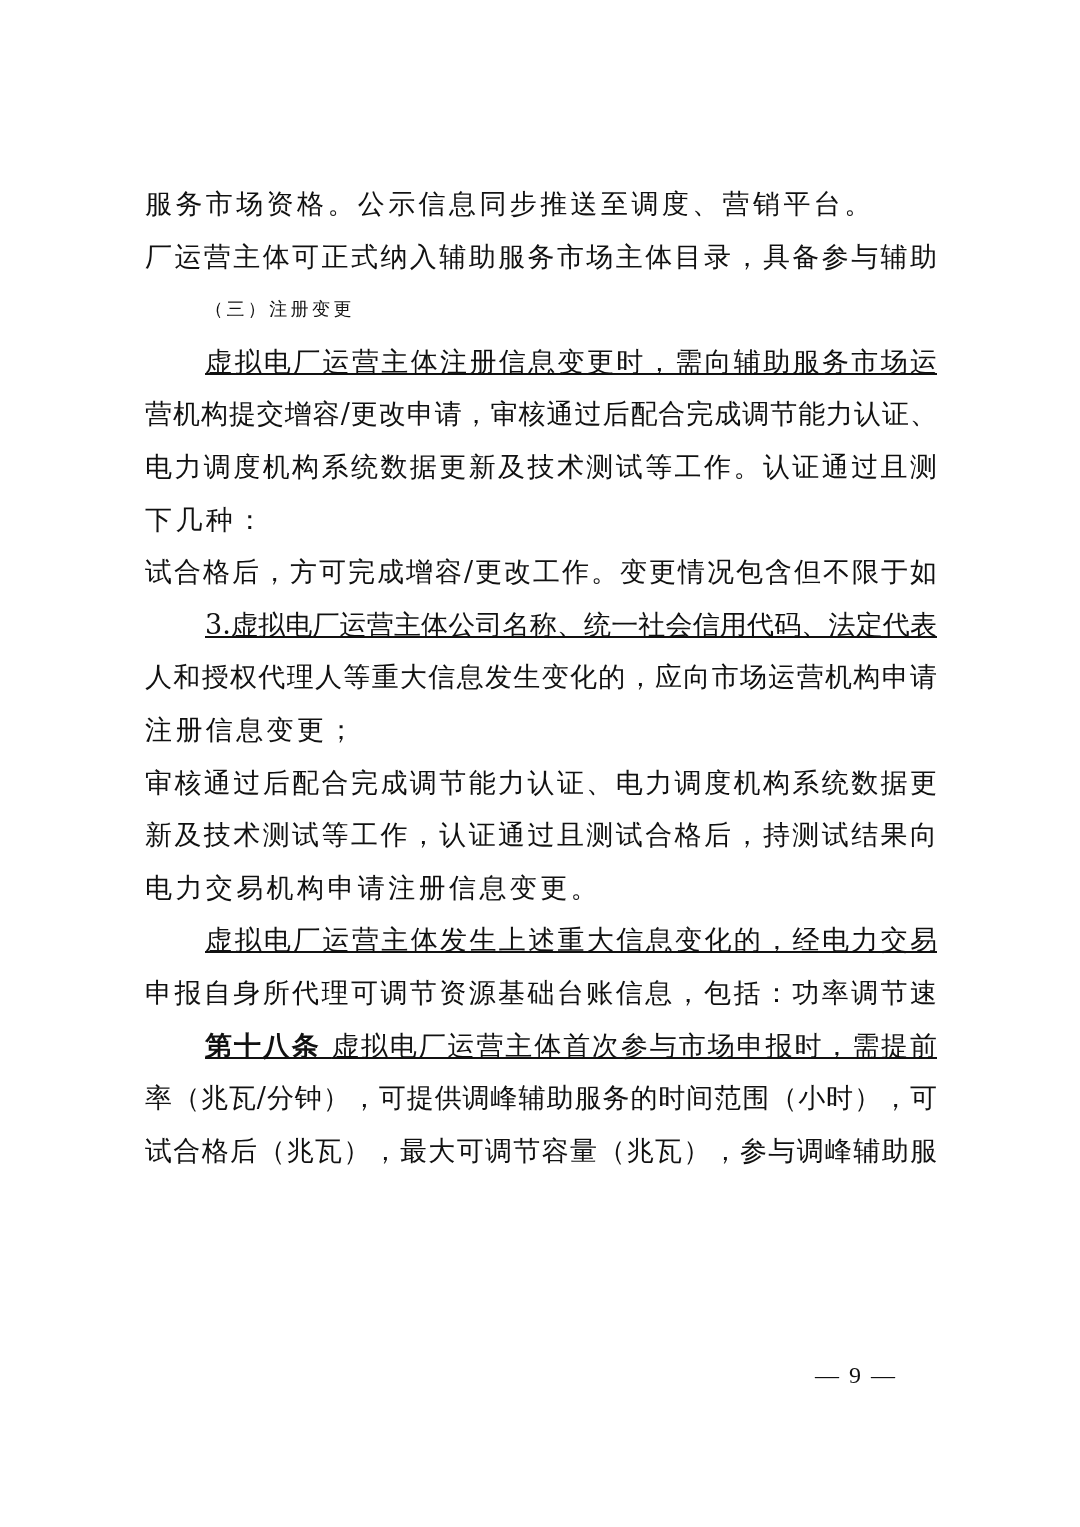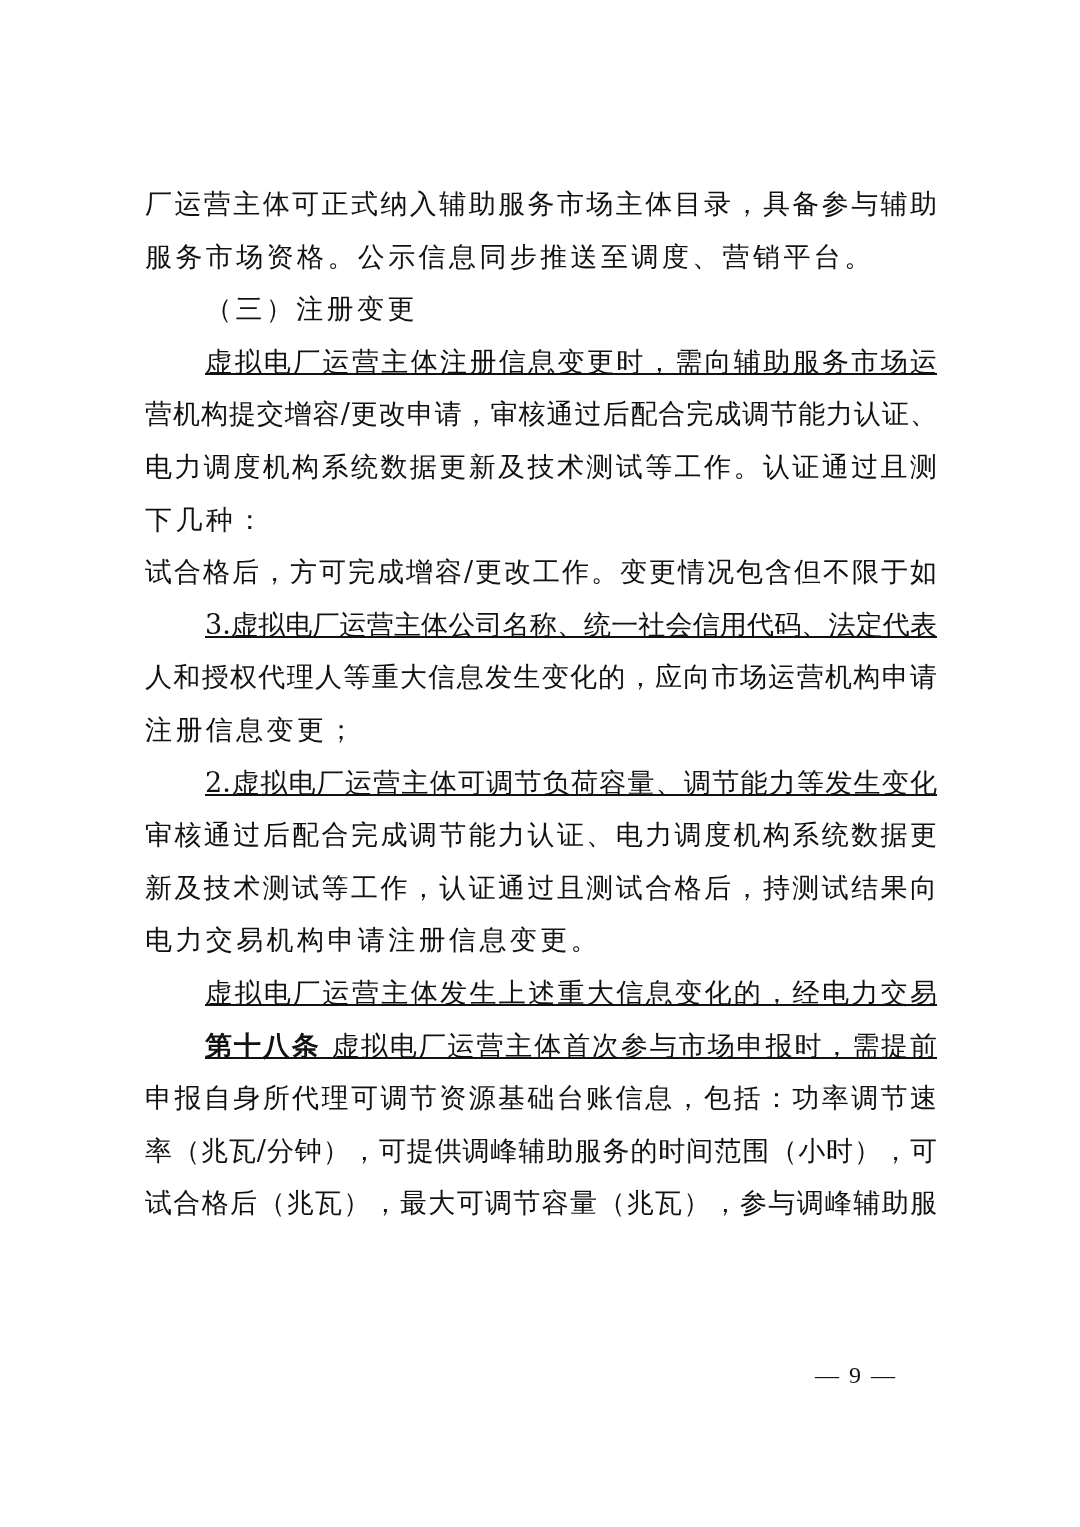--- a/index.html
+++ b/index.html
@@ -34,55 +34,54 @@
       text-align-last: left;
       letter-spacing: 3.4px;
     }
     .para-line.indent {
       text-indent: 60px;
       text-decoration: underline;
     }
     .heading-line {
       height: 52.6px;
       line-height: 52.6px;
-      font-size: 27px;
+      font-size: 18px;
       padding-left: 60px;
       letter-spacing: 3.4px;
       white-space: nowrap;
     }
     .bold { font-weight: bold; }
     .page-number {
       position: absolute;
       left: 815px;
       top: 1362px;
       font-size: 24px;
       font-family: "Liberation Serif", "DejaVu Serif", serif;
       letter-spacing: 2px;
       white-space: nowrap;
     }
   </style>
 </head>
 <body>
 
 <div class="page">
+  <div class="para-line last">服务市场资格。公示信息同步推送至调度、营销平台。</div>
   <div class="para-line">厂运营主体可正式纳入辅助服务市场主体目录，具备参与辅助</div>
-  <div class="para-line last">服务市场资格。公示信息同步推送至调度、营销平台。</div>
   <div class="heading-line">（三）注册变更</div>
   <div class="para-line indent">虚拟电厂运营主体注册信息变更时，需向辅助服务市场运</div>
   <div class="para-line">营机构提交增容/更改申请，审核通过后配合完成调节能力认证、</div>
   <div class="para-line">电力调度机构系统数据更新及技术测试等工作。认证通过且测</div>
   <div class="para-line last">下几种：</div>
   <div class="para-line">试合格后，方可完成增容/更改工作。变更情况包含但不限于如</div>
   <div class="para-line indent">3.虚拟电厂运营主体公司名称、统一社会信用代码、法定代表</div>
   <div class="para-line">人和授权代理人等重大信息发生变化的，应向市场运营机构申请</div>
   <div class="para-line last">注册信息变更；</div>
-  <div class="para-line indent">2.虚拟电厂运营主体可调节负荷容量、调节能力等发生变化</div>
   <div class="para-line">审核通过后配合完成调节能力认证、电力调度机构系统数据更</div>
   <div class="para-line">新及技术测试等工作，认证通过且测试合格后，持测试结果向</div>
   <div class="para-line last">电力交易机构申请注册信息变更。</div>
   <div class="para-line indent">虚拟电厂运营主体发生上述重大信息变化的，经电力交易</div>
+  <div class="para-line">申报自身所代理可调节资源基础台账信息，包括：功率调节速</div>
   <div class="para-line indent"><span class="bold">第十八条 </span><span>虚拟电厂运营主体首次参与市场申报时，需提前</span></div>
-  <div class="para-line">申报自身所代理可调节资源基础台账信息，包括：功率调节速</div>
   <div class="para-line">率（兆瓦/分钟），可提供调峰辅助服务的时间范围（小时），可</div>
   <div class="para-line">试合格后（兆瓦），最大可调节容量（兆瓦），参与调峰辅助服</div>
 </div>
 
 <div class="page-number">— 9 —</div>
 
 </body></html>

